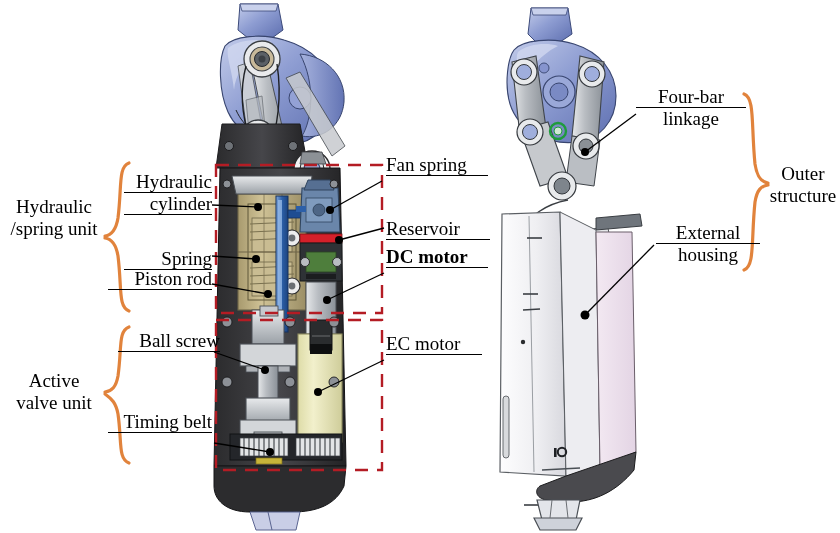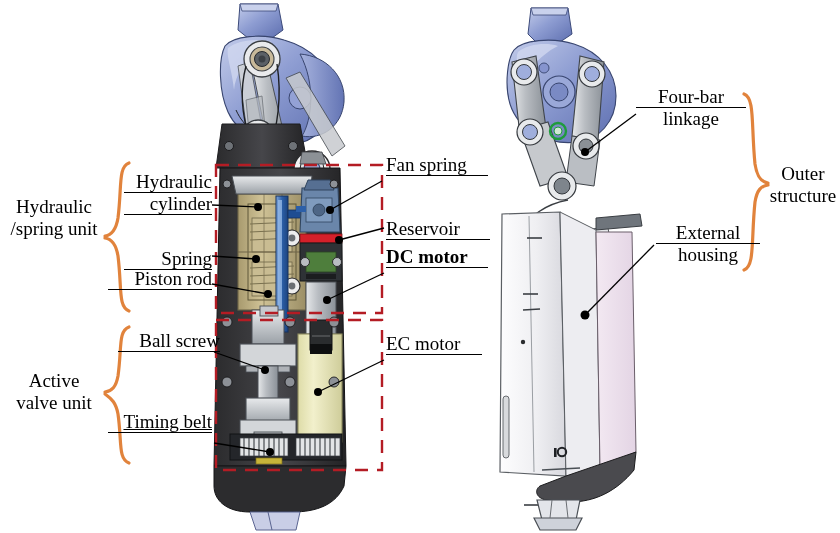--- a/index.html
+++ b/index.html
@@ -428,21 +428,21 @@
 </div>
 
 <div class="lbl rt" style="left:108px; top:268px; width:104px;">
   <div class="ul">Piston rod</div>
 </div>
 
 <div class="lbl rt" style="left:118px; top:330px; width:102px;">
   <div class="ul">Ball screw</div>
 </div>
 
-<div class="lbl rt" style="left:108px; top:411px; width:104px;text-decoration:underline;">
+<div class="lbl rt" style="left:108px; top:411px; width:104px;">
   <div class="ul">Timing belt</div>
 </div>
 
 <div class="lbl" style="left:386px; top:154px; width:102px;">
   <div class="ul">Fan spring</div>
 </div>
 
 <div class="lbl" style="left:386px; top:218px; width:104px;">
   <div class="ul">Reservoir</div>
 </div>

